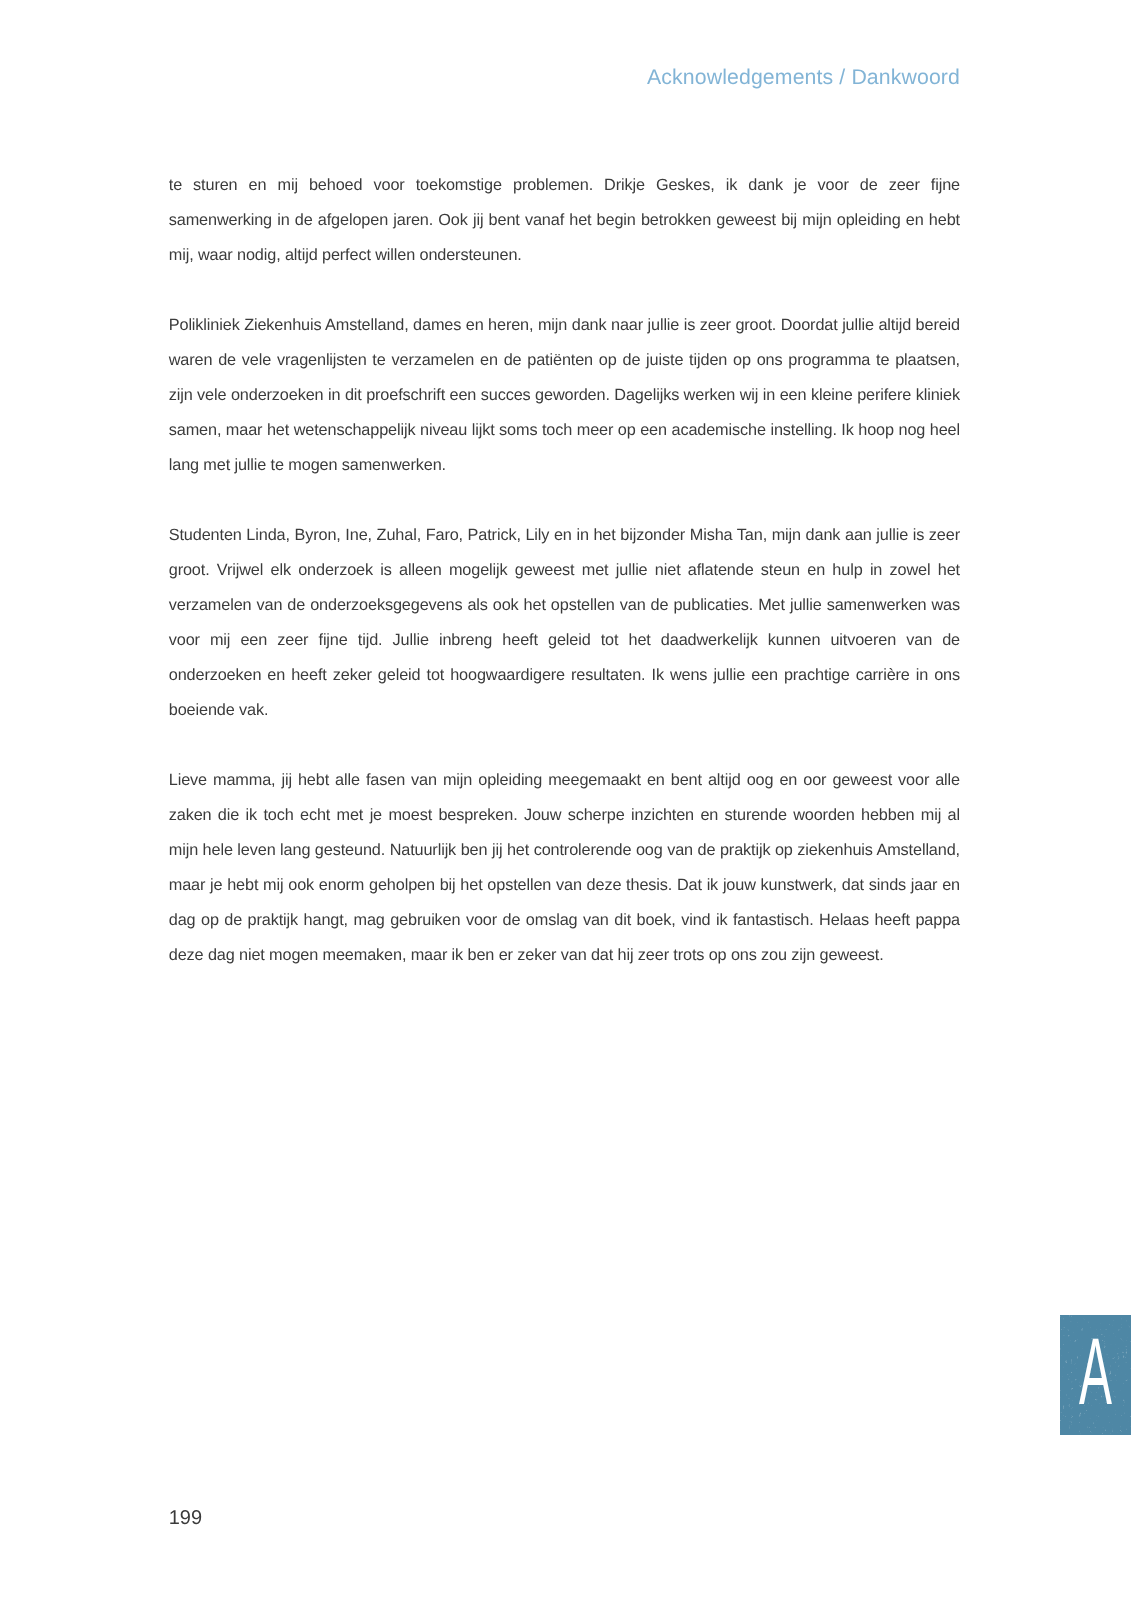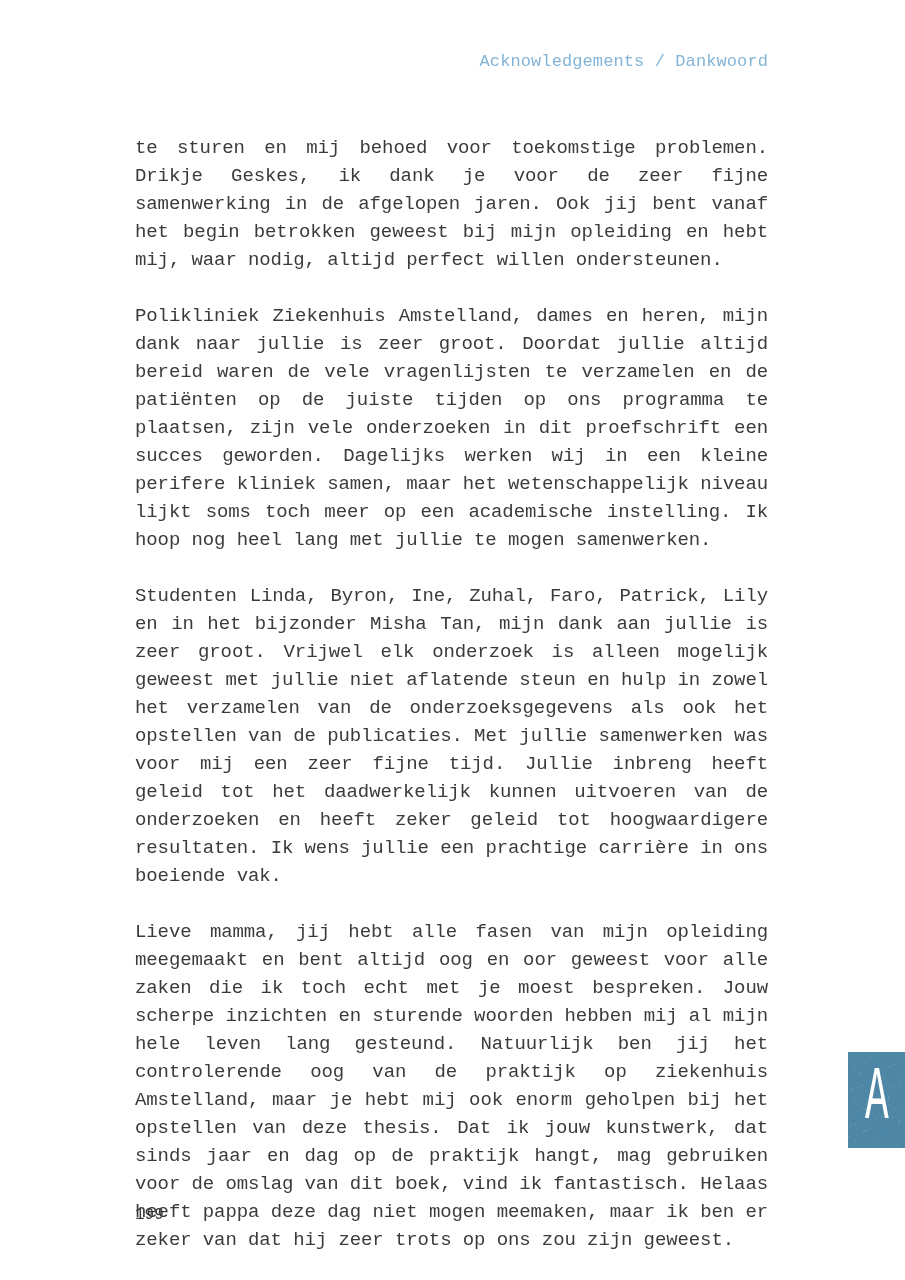--- a/index.html
+++ b/index.html
@@ -2,39 +2,39 @@
 <html><head>
 <meta charset="utf-8">
 <style>
   html, body { margin: 0; padding: 0; background: #ffffff; }
   .page {
     position: relative;
     width: 905px;
     height: 1280px;
     background: #ffffff;
     overflow: hidden;
-    font-family: Liberation Mono, monospace;
+    font-family: Liberation Sans, sans-serif;
   }
   .doc-header {
     position: absolute;
     top: 52px;
     left: 135px;
     width: 633px;
     text-align: right;
     color: #82b4d6;
     font-size: 17px;
     letter-spacing: 0.1px;
   }
   .body-text {
     position: absolute;
     top: 134px;
     left: 135px;
     width: 633px;
     color: #3b3b3b;
-    font-size: 19px;
+    font-size: 13px;
     line-height: 28px;
   }
   .para {
     margin: 0 0 28px 0;
     text-align: justify;
     letter-spacing: -0.1px;
   }
   .side-tab {
     position: absolute;
     top: 1052px;

